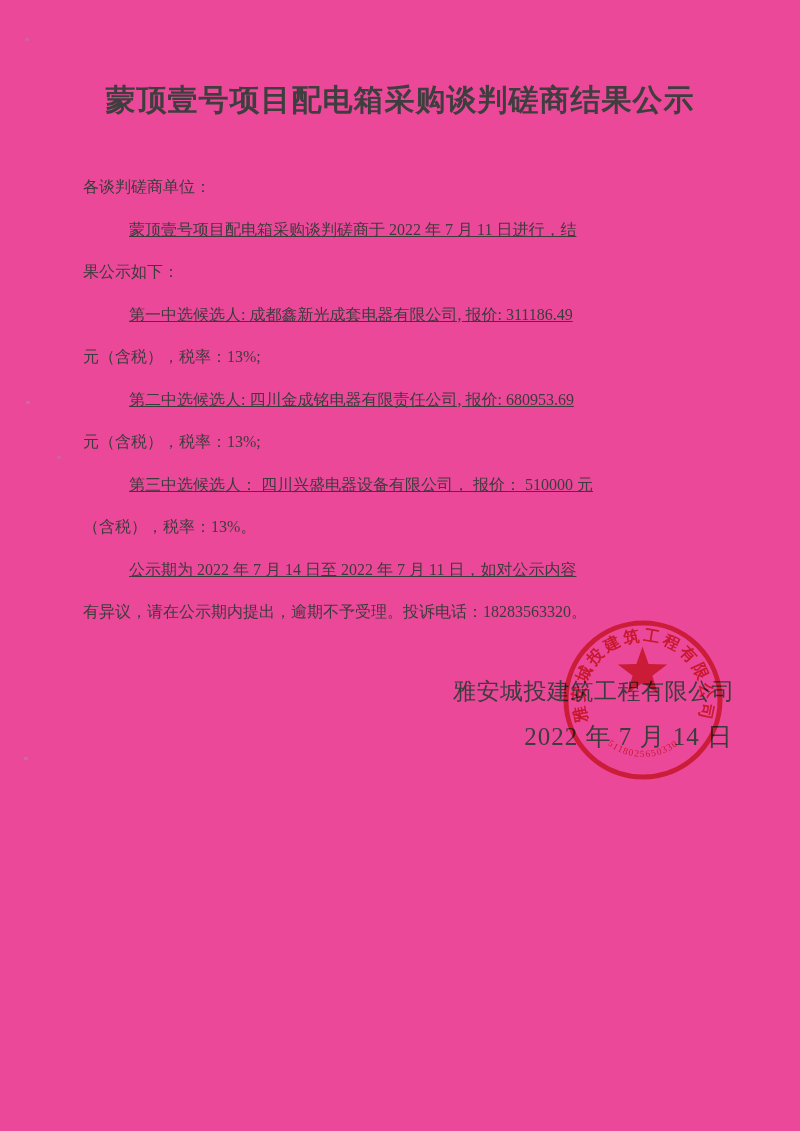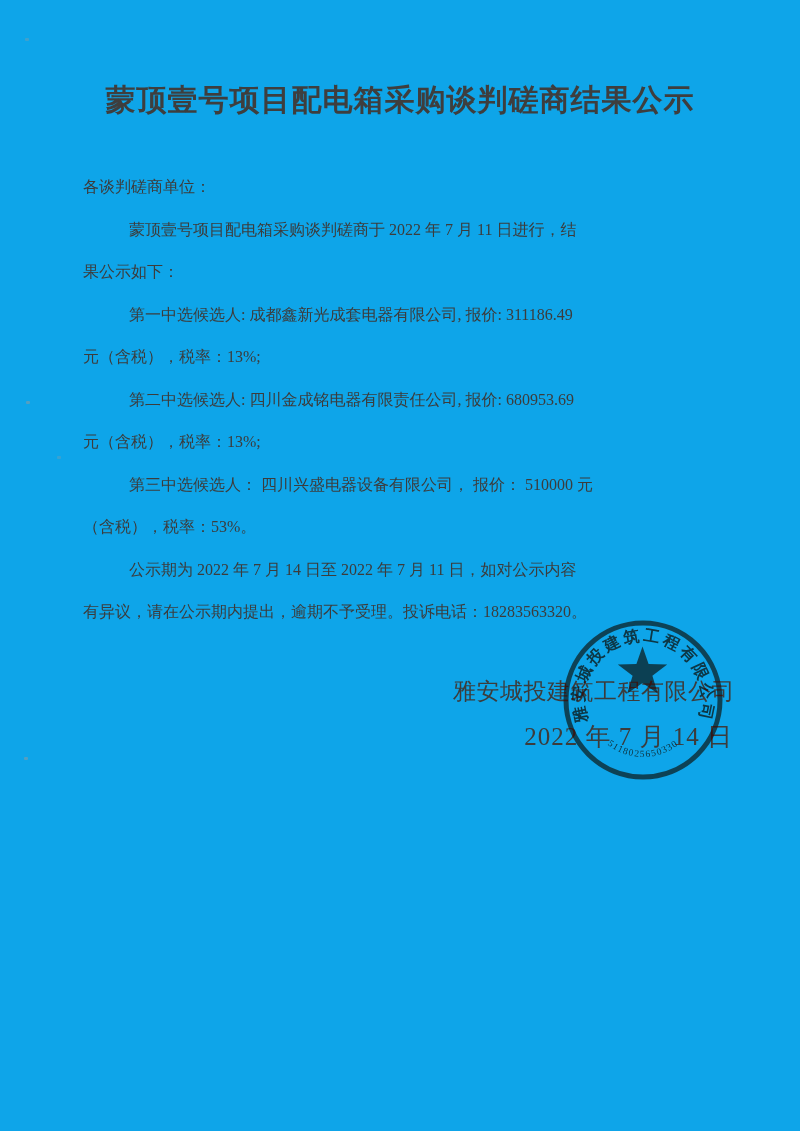--- a/index.html
+++ b/index.html
@@ -5,21 +5,21 @@
   html, body { margin: 0; padding: 0; }
   body {
     width: 800px; height: 1131px;
     background: #ffffff;
     position: relative;
     overflow: hidden;
     font-family: "Liberation Serif", serif;
   }
   .page {
     position: absolute; inset: 0;
-    background: #0ea5e9;
+    background: #ec4899;
     padding-left: 40px;
   }
   .doc-title {
     position: absolute;
     top: 80px; left: 0; width: 800px;
     margin: 0;
     text-align: center;
     font-family: "Liberation Sans", sans-serif;
     font-weight: bold;
     font-size: 30px;
@@ -30,21 +30,21 @@
     position: absolute;
     left: 83px; top: 166px; width: 660px;
     font-size: 16px;
     color: #3c3c3c;
   }
   .ln {
     height: 42.5px;
     line-height: 42.5px;
     white-space: nowrap;
   }
-  .ind { padding-left: 46px; }
+  .ind { padding-left: 46px; text-decoration: underline; }
   .sig-company {
     position: absolute;
     top: 676px; right: 65px;
     font-size: 23px;
     letter-spacing: 0.5px;
     color: #3c3c3c;
     white-space: nowrap;
   }
   .sig-date {
     position: absolute;
@@ -88,21 +88,21 @@
 
   <div class="body-block">
     <div class="ln">各谈判磋商单位：</div>
     <div class="ln ind">蒙顶壹号项目配电箱采购谈判磋商于 2022 年 7 月 11 日进行，结</div>
     <div class="ln">果公示如下：</div>
     <div class="ln ind">第一中选候选人: 成都鑫新光成套电器有限公司, 报价: 311186.49</div>
     <div class="ln">元（含税），税率：13%;</div>
     <div class="ln ind">第二中选候选人: 四川金成铭电器有限责任公司, 报价: 680953.69</div>
     <div class="ln">元（含税），税率：13%;</div>
     <div class="ln ind">第三中选候选人： 四川兴盛电器设备有限公司， 报价： 510000 元</div>
-    <div class="ln">（含税），税率：53%。</div>
+    <div class="ln">（含税），税率：13%。</div>
     <div class="ln ind">公示期为 2022 年 7 月 14 日至 2022 年 7 月 11 日，如对公示内容</div>
     <div class="ln">有异议，请在公示期内提出，逾期不予受理。投诉电话：18283563320。</div>
   </div>
 
   <div class="sig-company">雅安城投建筑工程有限公司</div>
 
   <div class="sig-date">2022 年 7 月 14 日</div>
 
   <svg class="stamp" viewBox="0 0 166 166">
     <defs>

